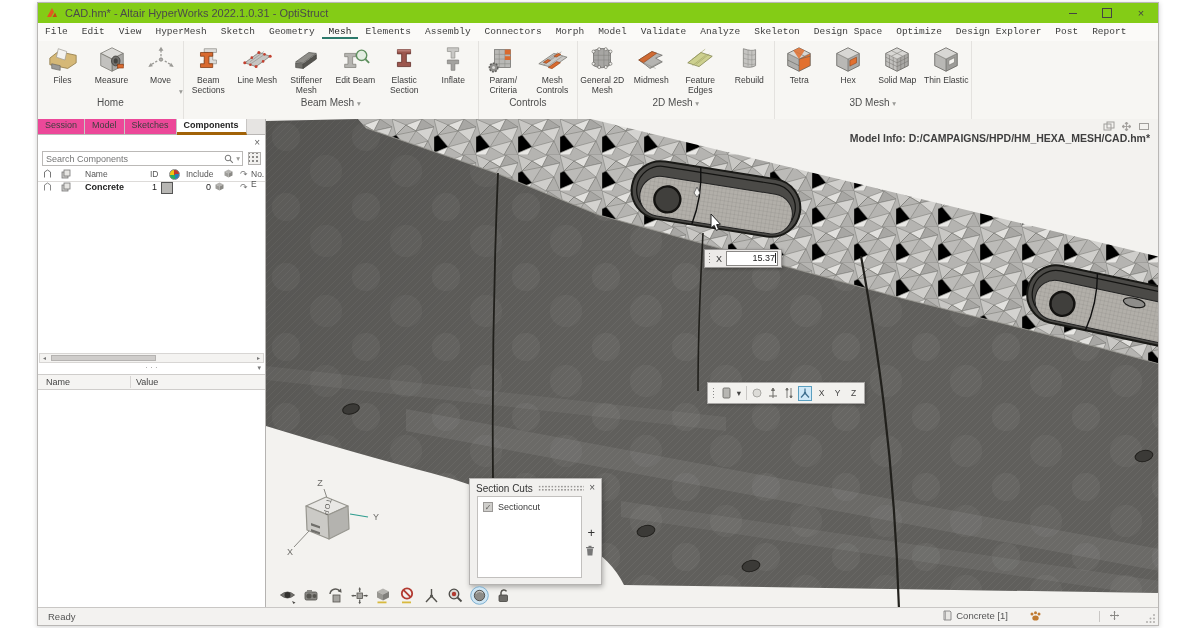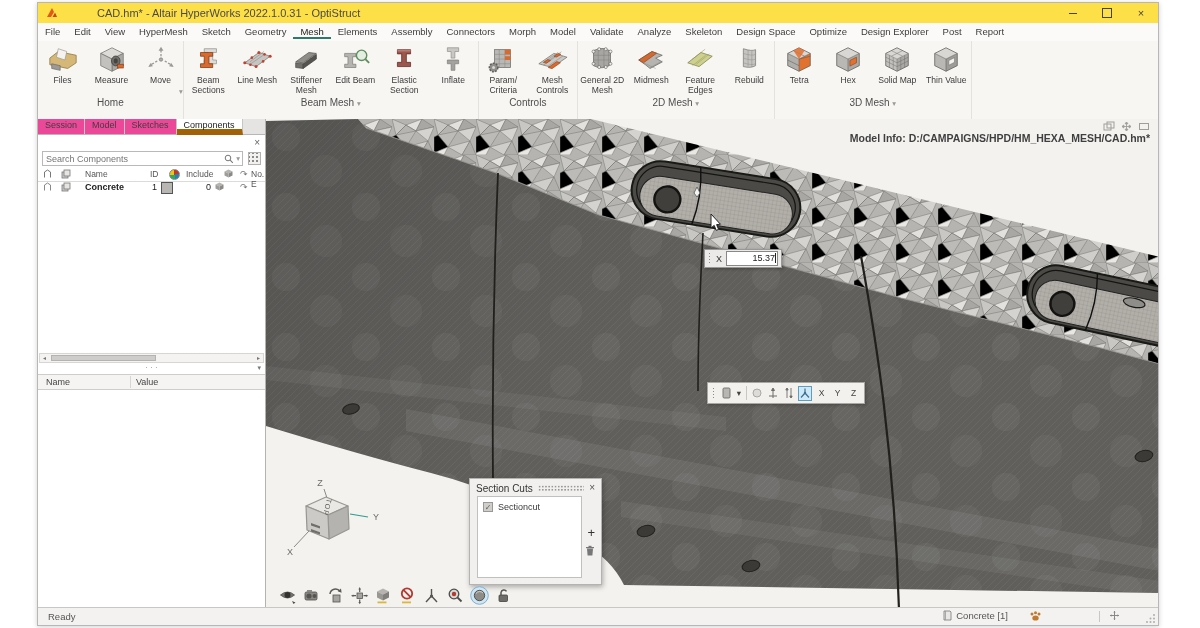--- a/index.html
+++ b/index.html
@@ -3,52 +3,52 @@
 <meta charset="utf-8">
 <style>
   html,body{margin:0;padding:0;background:#fff;}
   #stage{position:relative;width:1200px;height:628px;background:#ffffff;
          font-family:"Liberation Sans",sans-serif;overflow:hidden;
          -webkit-font-smoothing:antialiased;}
   #win{position:absolute;left:37px;top:2px;width:1122px;height:624px;
        background:#f7f6f4;border:1px solid #b9b7b5;box-shadow:0 1px 5px rgba(0,0,0,.18);box-sizing:border-box;}
 
   
-  .titlebar{position:absolute;left:0;top:0;right:0;height:20px;background:#fde047;display:flex;align-items:center;gap:32px;}
+  .titlebar{position:absolute;left:0;top:0;right:0;height:20px;background:#84cc16;display:flex;align-items:center;}
   .applogo{width:12px;height:12px;margin:0 7px 0 8px;}
   .title-text{font-size:11px;color:#4a4a4a;}
   .winctrls{position:absolute;right:0;top:0;height:20px;display:flex;}
   .wbtn{width:34px;height:20px;display:flex;align-items:center;justify-content:center;color:#444;font-size:11px;}
   .wbtn .mini{width:8px;height:1px;background:#444;}
   .wbtn .maxi{width:8px;height:8px;border:1px solid #444;}
 
   
   .menubar{position:absolute;left:0;top:20px;right:0;height:18px;background:#fbfaf8;font-size:9.5px;white-space:nowrap;}
-  .menu-item{display:inline-block;padding:3px 7px 1px;color:#3c3c3c;}
+  .menu-item{display:inline-block;padding:3px 7px 1px;color:#3c3c3c;font-family:Liberation Mono, monospace;}
   .menu-item.active{border-bottom:2px solid #2c7a6c;padding-bottom:0;color:#222;}
   .menu-right{position:absolute;right:6px;top:0;height:18px;display:flex;align-items:center;gap:7px;font-size:9.5px;color:#444;margin-top:16px;}
   .mr-ic{width:11px;height:11px;display:block;}
   .pager{display:flex;align-items:center;gap:3px;font-size:9px;color:#555;}
   .pg-ar{font-size:8px;color:#888;}
 
   
   .ribbon{position:absolute;left:0;top:38px;right:0;height:78px;background:#f7f6f3;border-bottom:1px solid #d2d0cd;display:flex;}
   .rgroup{display:flex;flex-direction:column;align-items:center;border-right:1px solid #e4e2df;padding-top:3px;box-sizing:border-box;}
   .ritems{display:flex;}
   .ritem{width:49px;text-align:center;}
   .ribicon{width:34px;height:32px;display:block;margin:0 auto;}
   .rlabel{font-size:8.6px;line-height:9.5px;color:#3b3b3b;height:20px;overflow:hidden;}
   .rgname{font-size:10px;color:#4e4e4e;padding:1px 0 21px;margin-top:auto;}
   .caret{color:#9a9a97;font-size:7.5px;}
 
   
   .lpanel{position:absolute;left:0;top:116px;width:228px;bottom:17px;background:#fff;border-right:1px solid #b5b3b1;box-sizing:border-box;}
   .tabstrip{position:absolute;left:0;top:0;right:0;height:15px;background:#e6e4e2;border-bottom:1px solid #b9b7b5;display:flex;font-size:9px;}
   .tab{padding:1px 7px 0;color:#3e3e3e;border-right:1px solid #c8c6c4;background:#ec4899;}
-  .tab.active{background:#fff;border-bottom:6px solid #a16207;margin-bottom:-1px;font-weight:normal;color:#222;}
+  .tab.active{background:#fff;border-bottom:3px solid #a16207;margin-bottom:-1px;font-weight:bold;color:#222;}
   .panel-close{position:absolute;right:5px;top:19px;font-size:10px;color:#666;line-height:10px;}
   .searchbox{position:absolute;left:4px;top:32px;right:22px;height:15px;border:1px solid #bbb9b7;background:#fff;display:flex;align-items:center;box-sizing:border-box;}
   .searchbox input{flex:1;border:0;outline:none;font-size:9px;color:#555;padding:0 3px;font-family:"Liberation Sans",sans-serif;background:transparent;min-width:0;}
   .sb-ic{flex:none;margin-right:2px;}
   .gridbtn{position:absolute;right:4px;top:33px;width:13px;height:13px;border:1px solid #b3b1af;background:#f2f1ef;box-sizing:border-box;
            background-image:radial-gradient(#8a8987 0.8px,transparent 0.9px);background-size:4px 4px;background-position:2px 2px;}
   .ctable-head{position:absolute;left:0;top:49px;right:0;height:13px;border-bottom:1px solid #dddbd9;font-size:8.5px;color:#555;}
   .ctable-row{position:absolute;left:0;top:62px;right:0;height:13px;font-size:9px;color:#222;}
   .cc{position:absolute;top:1px;}
   .hscroll{position:absolute;left:1px;top:234px;right:1px;height:10px;background:#f4f3f1;border:1px solid #d8d6d4;box-sizing:border-box;}
@@ -362,21 +362,21 @@
         </div>
         <div class="ritem">
           <svg class="ribicon" viewBox="0 0 34 34">
                 <path d="M17,4 29,10 17,16 5,10Z" fill="#d8d7d4"></path>
                 <path d="M29,10V23L17,29V16Z" fill="#9d9c99"></path>
                 <path d="M5,10 17,16V29L5,23Z" fill="#b9b8b5"></path>
                 <path d="M17,4 29,10V23L17,29 5,23V10Z" fill="none" stroke="#5f5e5a" stroke-width=".8"></path>
                 <path d="M5,10 17,16 29,10M17,16V29" stroke="#5f5e5a" stroke-width=".6" fill="none"></path>
                 <path d="M20,17.5l6-3v5l-6,3z" fill="#f2f1ee" stroke="#77766f" stroke-width=".6"></path>
               </svg>
-          <div class="rlabel">Thin Value</div>
+          <div class="rlabel">Thin Elastic</div>
         </div>
       </div>
       <div class="rgname"><span>3D Mesh</span> <span class="caret">▾</span></div>
     </div>
 
     <div style="flex:1"></div>
   </div>
 
   <div class="lpanel">
     <div class="tabstrip">

